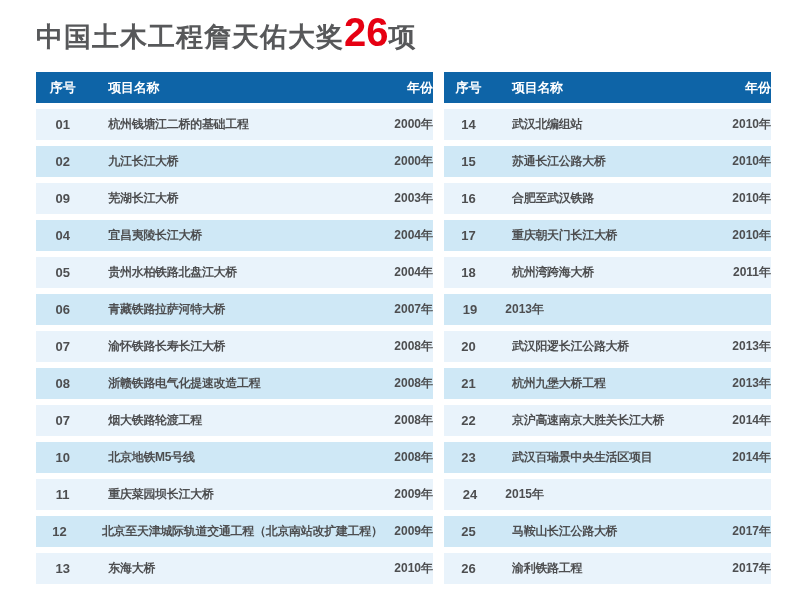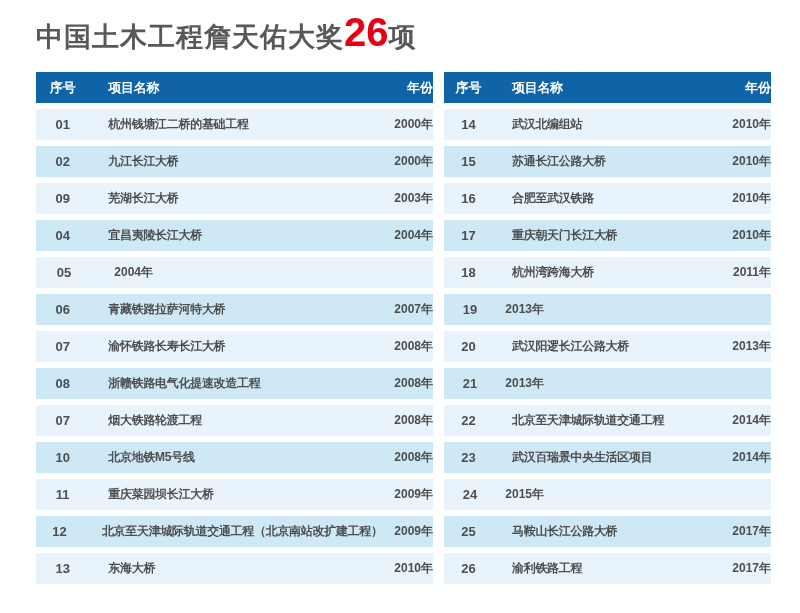--- a/index.html
+++ b/index.html
@@ -86,20 +86,21 @@
           <span class="cell name">芜湖长江大桥</span>
           <span class="cell year">2003年</span>
         </div>
         <div class="row">
           <span class="cell no">04</span>
           <span class="cell name">宜昌夷陵长江大桥</span>
           <span class="cell year">2004年</span>
         </div>
         <div class="row">
           <span class="cell no">05</span>
+          <span class="cell name">贵州水柏铁路北盘江大桥</span>
           <span class="cell year">2004年</span>
         </div>
         <div class="row">
           <span class="cell no">06</span>
           <span class="cell name">青藏铁路拉萨河特大桥</span>
           <span class="cell year">2007年</span>
         </div>
         <div class="row">
           <span class="cell no">07</span>
           <span class="cell name">渝怀铁路长寿长江大桥</span>
@@ -172,25 +173,26 @@
           <span class="cell no">19</span>
           <span class="cell year">2013年</span>
         </div>
         <div class="row">
           <span class="cell no">20</span>
           <span class="cell name">武汉阳逻长江公路大桥</span>
           <span class="cell year">2013年</span>
         </div>
         <div class="row">
           <span class="cell no">21</span>
+          <span class="cell name">杭州九堡大桥工程</span>
           <span class="cell year">2013年</span>
         </div>
         <div class="row">
           <span class="cell no">22</span>
-          <span class="cell name">北京至天津城际轨道交通工程</span>
+          <span class="cell name">京沪高速南京大胜关长江大桥</span>
           <span class="cell year">2014年</span>
         </div>
         <div class="row">
           <span class="cell no">23</span>
           <span class="cell name">武汉百瑞景中央生活区项目</span>
           <span class="cell year">2014年</span>
         </div>
         <div class="row">
           <span class="cell no">24</span>
           <span class="cell year">2015年</span>

